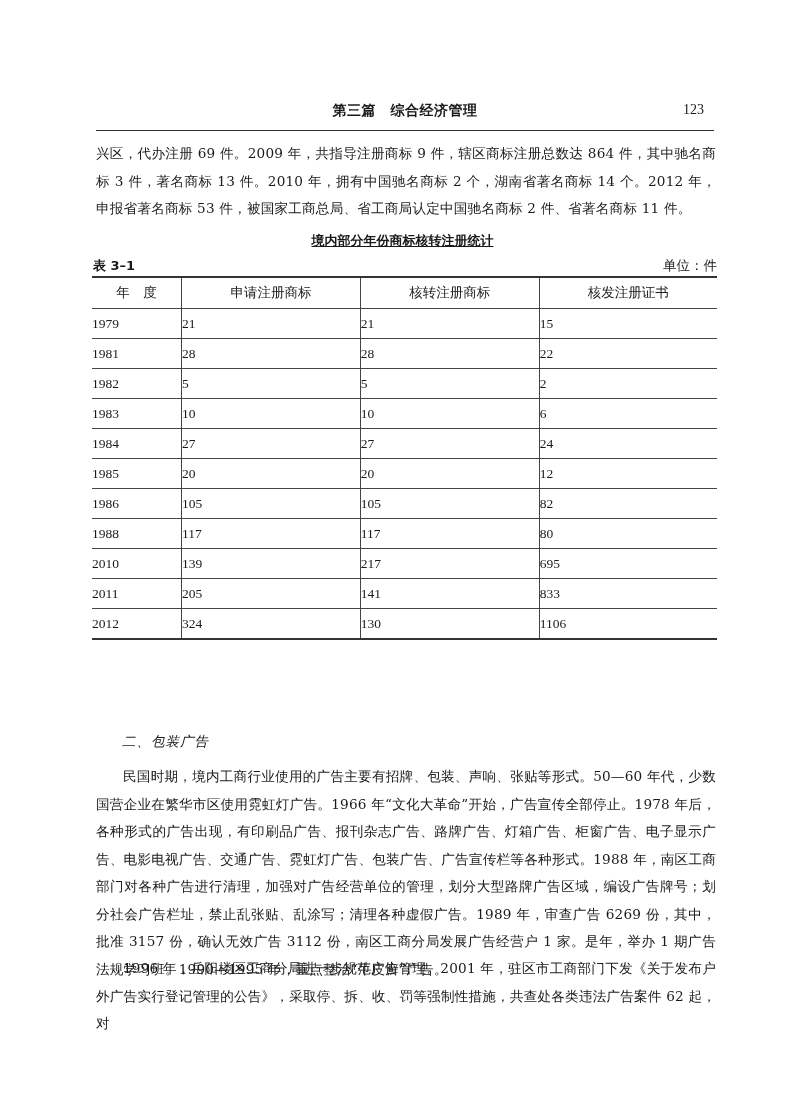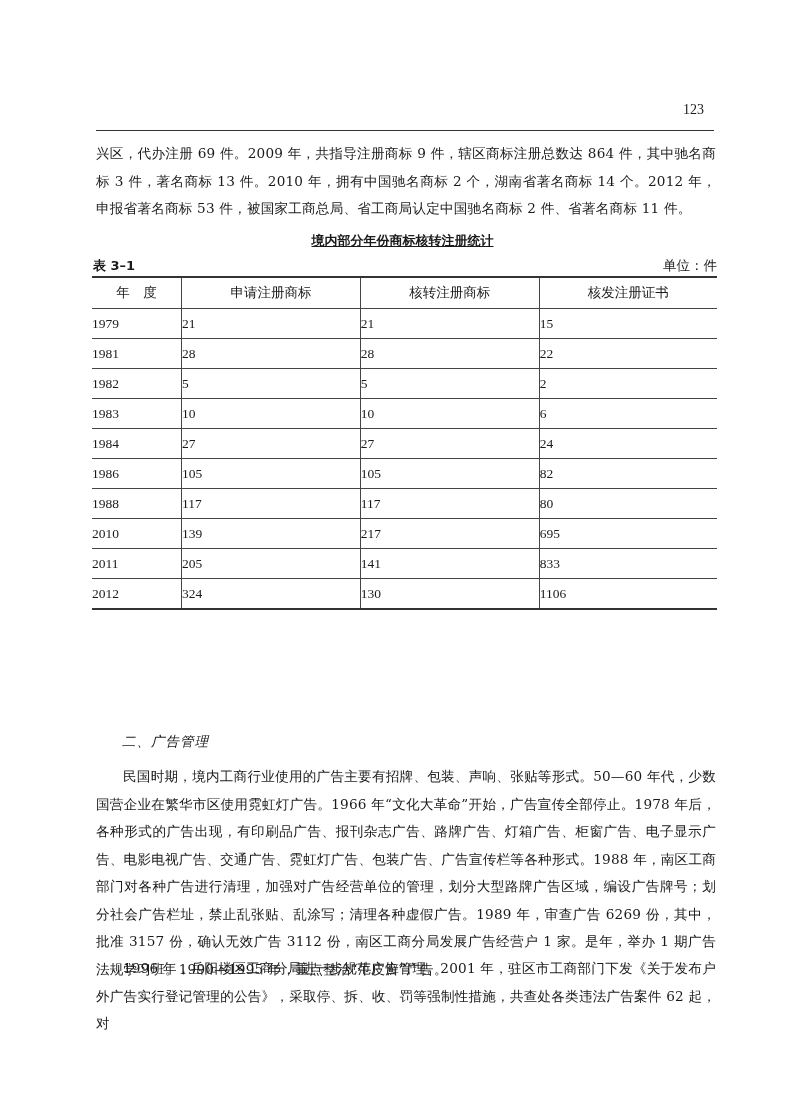--- a/index.html
+++ b/index.html
@@ -62,20 +62,21 @@
       font-family: "DejaVu Serif", serif; font-size: 13.5px; font-style: italic;
       letter-spacing: 1px;
     }
     .para.ad1 { top: 763px; text-indent: 27px; }
     .para.ad2 { top: 955px; text-indent: 27px; }
   </style>
 </head>
 <body>
 
 <div class="running-head">
+  <span class="title">第三篇　综合经济管理</span>
   <span class="page-num">123</span>
 </div>
 
 <p class="para first" style="margin:0;">兴区，代办注册 69 件。2009 年，共指导注册商标 9 件，辖区商标注册总数达 864 件，其中驰名商标 3 件，著名商标 13 件。2010 年，拥有中国驰名商标 2 个，湖南省著名商标 14 个。2012 年，申报省著名商标 53 件，被国家工商总局、省工商局认定中国驰名商标 2 件、省著名商标 11 件。</p>
 
 <div class="table-title">境内部分年份商标核转注册统计</div>
 <div class="table-label">表 3–1</div>
 <div class="table-unit">单位：件</div>
 
 <table class="stats">
@@ -112,20 +113,26 @@
         <td>10</td>
         <td>6</td>
       </tr>
       <tr>
         <td>1984</td>
         <td>27</td>
         <td>27</td>
         <td>24</td>
       </tr>
       <tr>
+        <td>1985</td>
+        <td>20</td>
+        <td>20</td>
+        <td>12</td>
+      </tr>
+      <tr>
         <td>1986</td>
         <td>105</td>
         <td>105</td>
         <td>82</td>
       </tr>
       <tr>
         <td>1988</td>
         <td>117</td>
         <td>117</td>
         <td>80</td>
@@ -144,15 +151,15 @@
       </tr>
       <tr>
         <td>2012</td>
         <td>324</td>
         <td>130</td>
         <td>1106</td>
       </tr>
     </tbody>
 </table>
 
-<div class="section-heading">二、广告管理</div>
+<div class="section-heading">二、包装广告</div>
 <p class="para ad1" style="margin:0;">民国时期，境内工商行业使用的广告主要有招牌、包装、声响、张贴等形式。50—60 年代，少数国营企业在繁华市区使用霓虹灯广告。1966 年“文化大革命”开始，广告宣传全部停止。1978 年后，各种形式的广告出现，有印刷品广告、报刊杂志广告、路牌广告、灯箱广告、柜窗广告、电子显示广告、电影电视广告、交通广告、霓虹灯广告、包装广告、广告宣传栏等各种形式。1988 年，南区工商部门对各种广告进行清理，加强对广告经营单位的管理，划分大型路牌广告区域，编设广告牌号；划分社会广告栏址，禁止乱张贴、乱涂写；清理各种虚假广告。1989 年，审查广告 6269 份，其中，批准 3157 份，确认无效广告 3112 份，南区工商分局发展广告经营户 1 家。是年，举办 1 期广告法规学习班。1990—1995 年，重点整治“牛皮廯”广告。</p>
 <p class="para ad2" style="margin:0;">1996 年，岳阳楼区工商分局进一步规范广告管理。2001 年，驻区市工商部门下发《关于发布户外广告实行登记管理的公告》，采取停、拆、收、罚等强制性措施，共查处各类违法广告案件 62 起，对</p>
 
 </body></html>

